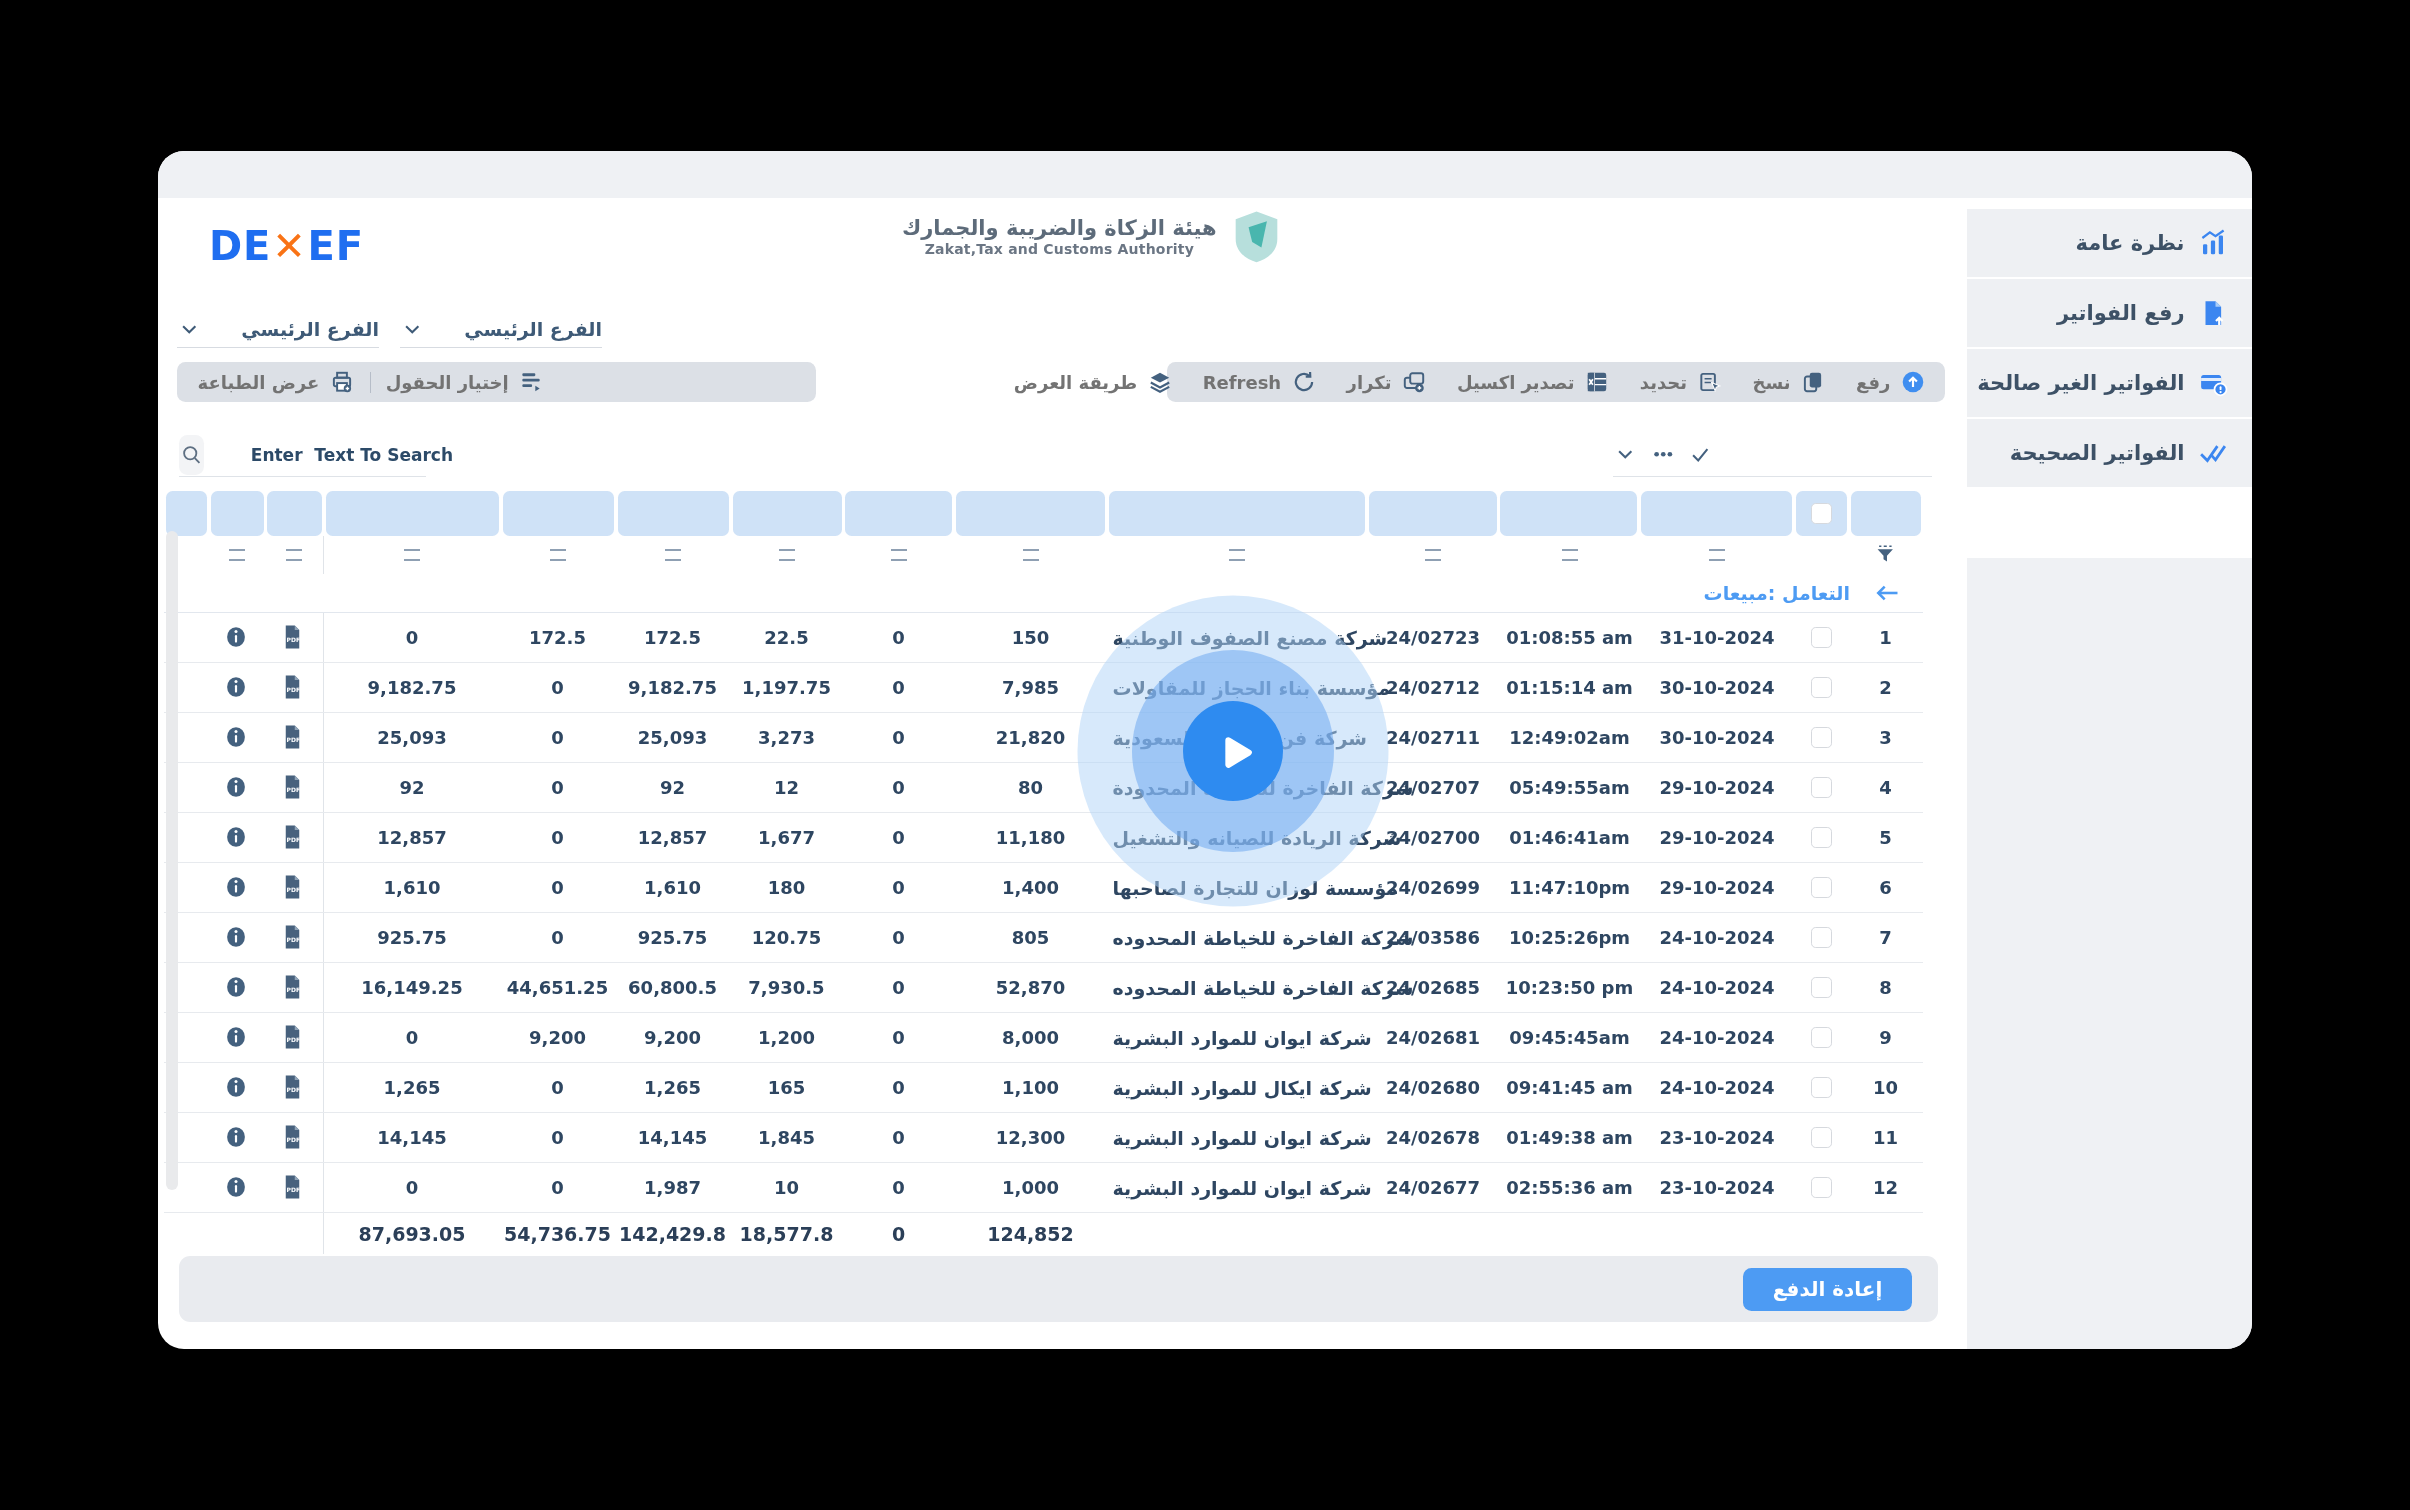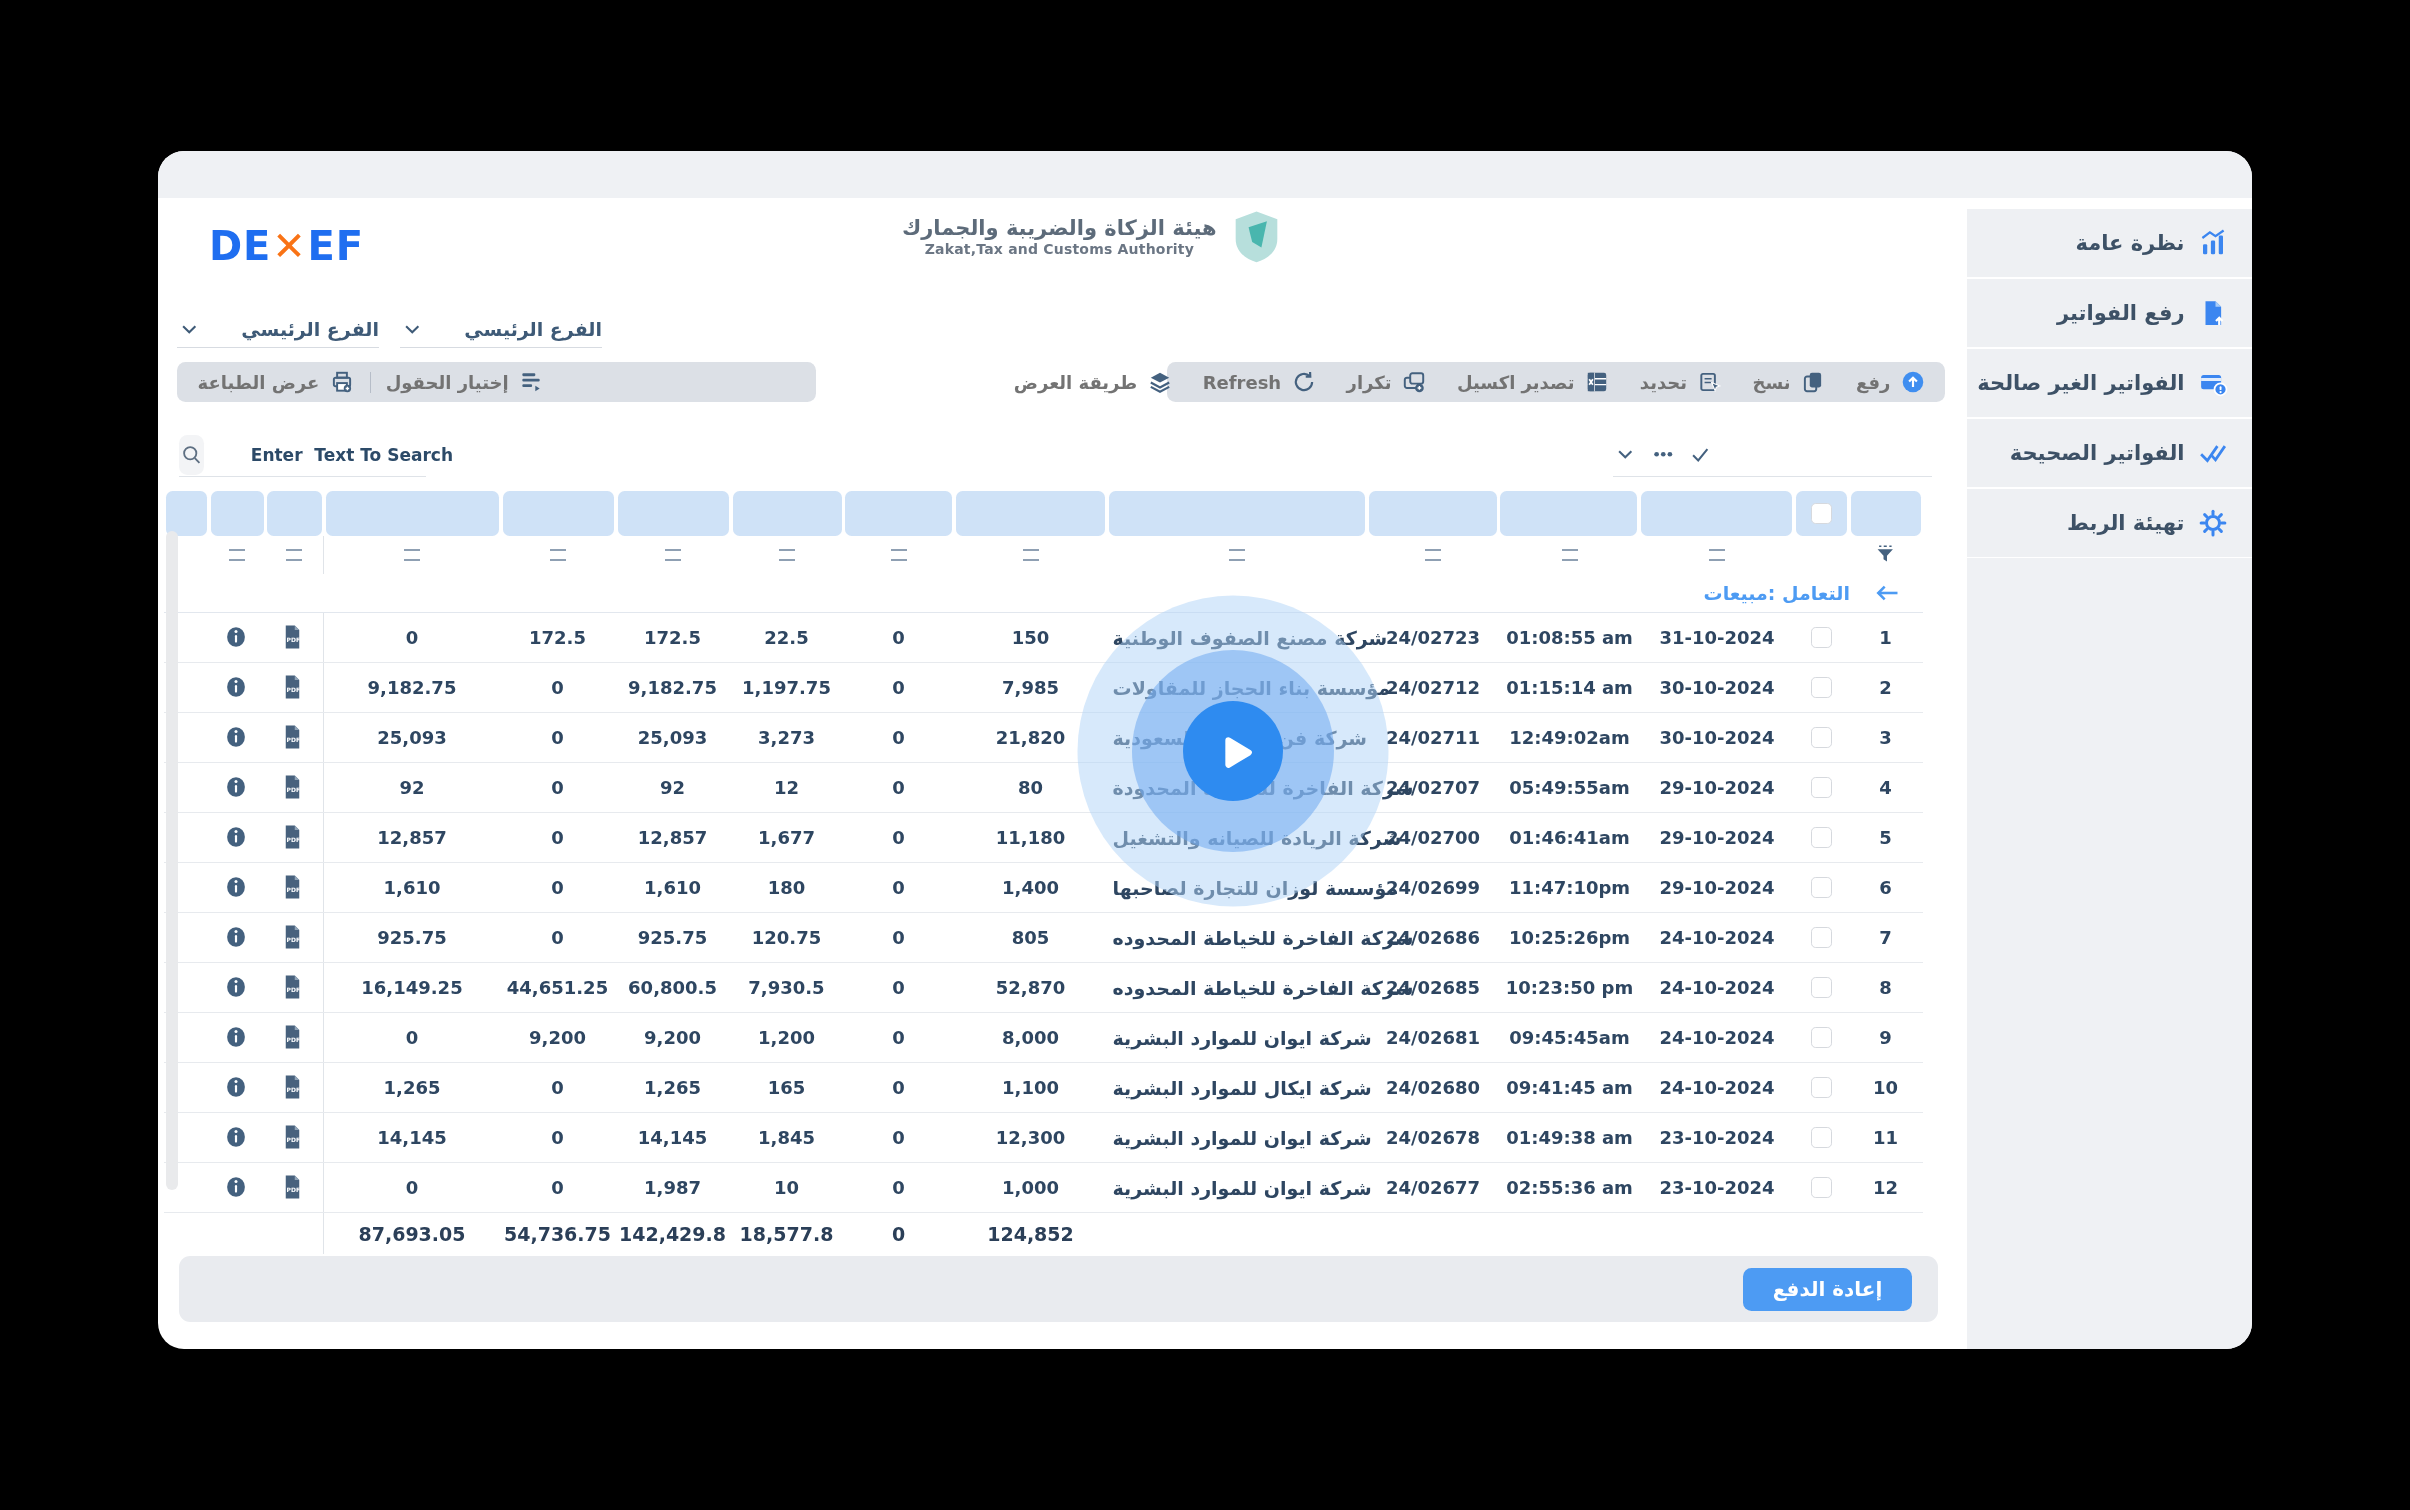--- a/index.html
+++ b/index.html
@@ -549,21 +549,21 @@
               </svg>
             </span>
           </div>
           <div class="tcell vline" style="width: 177px;">925.75</div>
           <div class="tcell" style="width: 115px;">0</div>
           <div class="tcell" style="width: 115px;">925.75</div>
           <div class="tcell" style="width: 113px;">120.75</div>
           <div class="tcell" style="width: 111px;">0</div>
           <div class="tcell" style="width: 153px;">805</div>
           <div class="tcell name" dir="rtl" style="width: 260px;">شركة الفاخرة للخياطة المحدوده</div>
-          <div class="tcell" style="width: 132px;">24/02686</div>
+          <div class="tcell" style="width: 132px;">24/03586</div>
           <div class="tcell" style="width: 141px;">10:25:26pm</div>
           <div class="tcell" style="width: 154px;">24-10-2024</div>
           <div class="tcell" style="width: 55px;">
             <span class="checkbox"></span>
           </div>
           <div class="tcell" style="width: 73px;">7</div>
         </div>
         <div class="trow">
           <div class="tcell" style="width: 45px;"></div>
           <div class="tcell" style="width: 56px;">
@@ -811,35 +811,17 @@
         </div>
         <div class="side-item">
           <span class="lbl">الفواتير الصحيحة</span>
           <span class="ic">
             <svg viewBox="0 0 24 24" width="30" height="30" fill="none" stroke="#3b86f0" stroke-width="2.2">
               <polyline points="2.5,13 7.5,18 15.5,6.5"></polyline>
               <polyline points="10.5,13.5 14,17.5 21.5,6.5"></polyline>
             </svg>
           </span>
         </div>
-        <div class="side-item">
-          <span class="lbl">تهيئة الربط</span>
-          <span class="ic">
-            <svg viewBox="0 0 24 24" width="30" height="30" fill="none" stroke="#3b86f0" stroke-width="2.4">
-              <circle cx="12" cy="12" r="5.2"></circle>
-              <g stroke-linecap="round">
-                <line x1="12" y1="2.5" x2="12" y2="5.2"></line>
-                <line x1="12" y1="18.8" x2="12" y2="21.5"></line>
-                <line x1="2.5" y1="12" x2="5.2" y2="12"></line>
-                <line x1="18.8" y1="12" x2="21.5" y2="12"></line>
-                <line x1="5.3" y1="5.3" x2="7.2" y2="7.2"></line>
-                <line x1="16.8" y1="16.8" x2="18.7" y2="18.7"></line>
-                <line x1="5.3" y1="18.7" x2="7.2" y2="16.8"></line>
-                <line x1="16.8" y1="7.2" x2="18.7" y2="5.3"></line>
-              </g>
-            </svg>
-          </span>
-        </div>
       </div>
     <div class="side-fill"></div>
   </aside>
 </div>
 
 
 </body></html>

